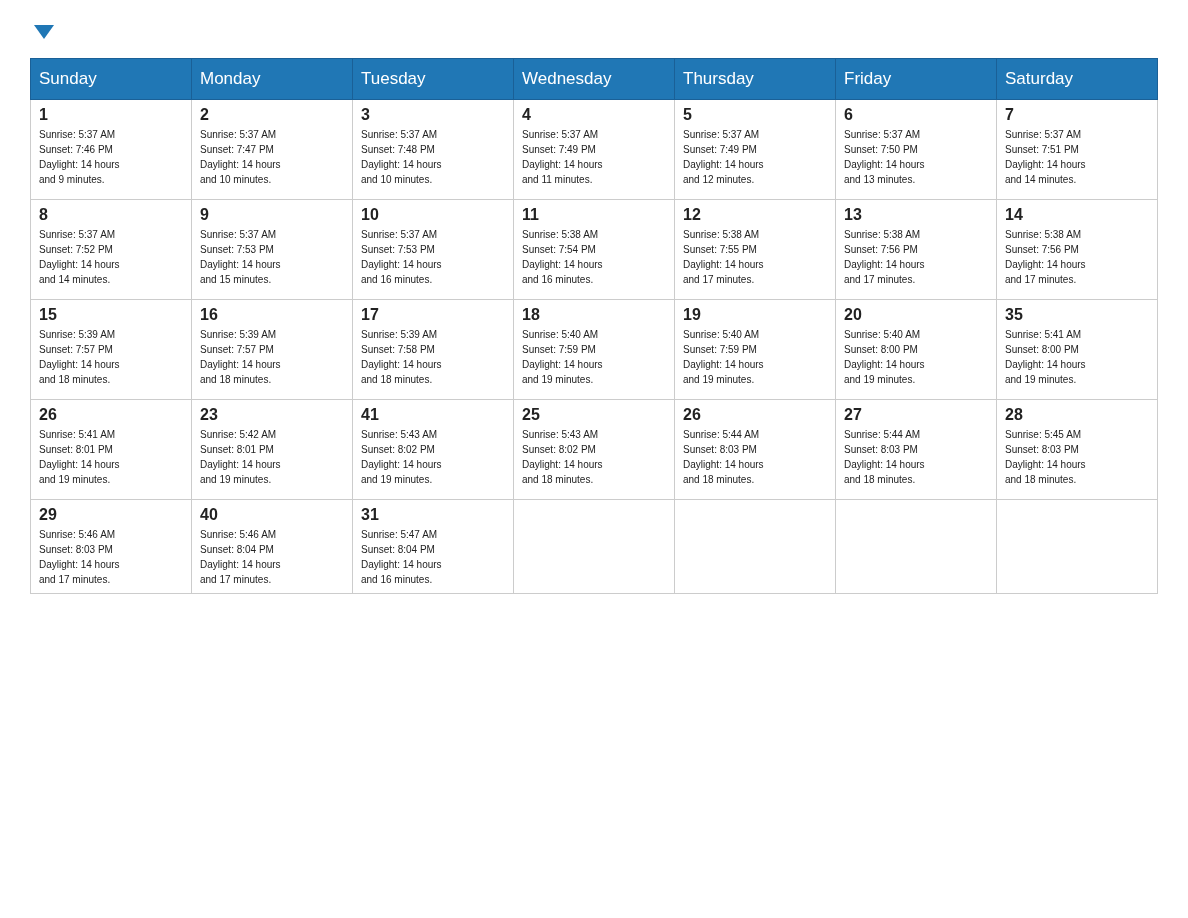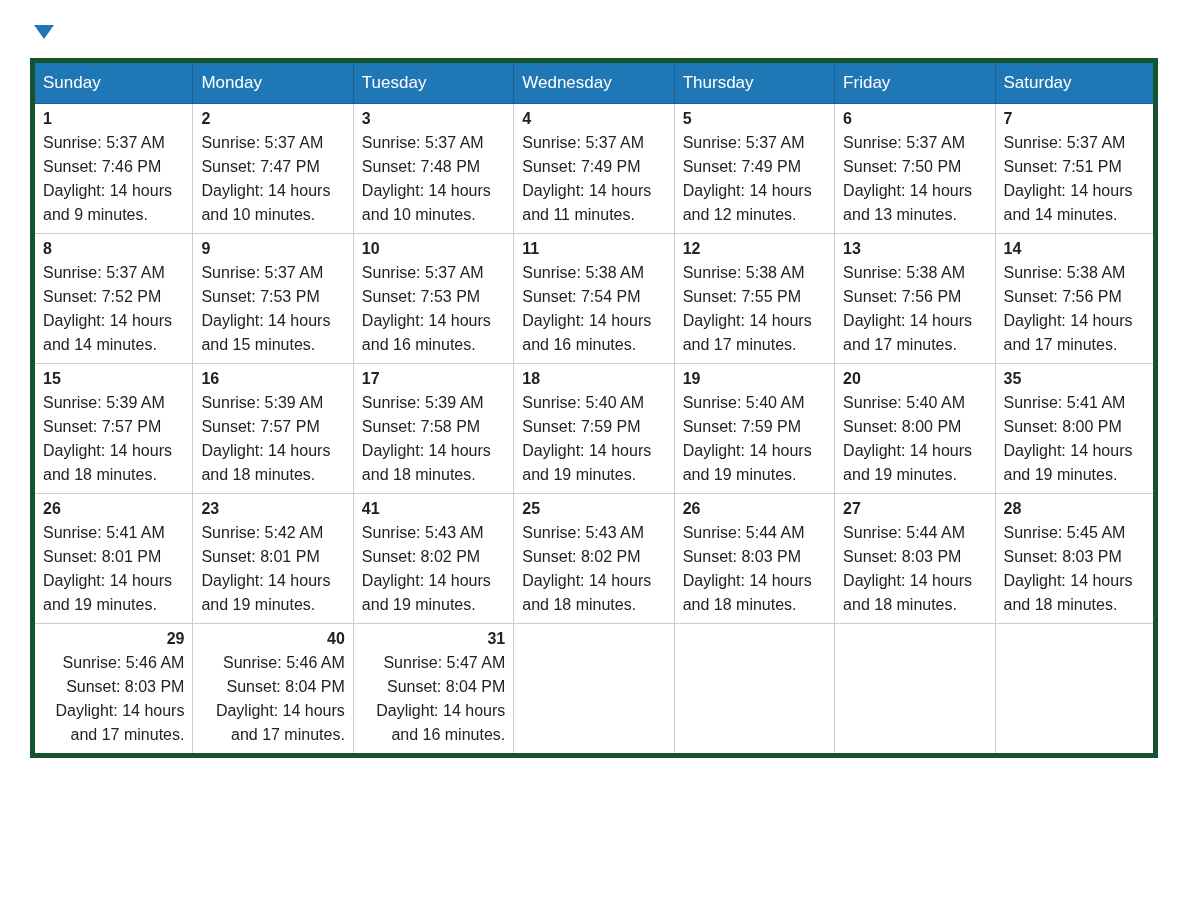--- a/index.html
+++ b/index.html
@@ -51,21 +51,21 @@
       line-height: 1.1;
     }
     .location {
       font-size: 22px;
       color: #444;
       margin-top: 4px;
     }
     .calendar {
       width: 100%;
       border-collapse: collapse;
-      border: 5px solid #14532d;
+      border: 1px solid #14532d;
       margin-top: 10px;
     }
     .calendar thead tr th {
       background: #2077b5;
       color: #fff;
       font-size: 17px;
       font-weight: normal;
       padding: 10px 8px;
       text-align: left;
       border: 1px solid #1a6097;
@@ -79,30 +79,29 @@
       width: 14.28%;
       height: 100px;
     }
     .day-number {
       font-size: 16px;
       font-weight: bold;
       margin-bottom: 3px;
       display: block;
     }
     .day-info {
-      font-size: 16px;
+      font-size: 10px;
       line-height: 1.5;
       color: #222;
     }
     .empty-cell {
       background: #fff;
     }
     tbody tr:last-child td {
       height: 90px;
-      text-align: right;
     }
   </style>
 </head>
 <body>
 
 <div class="header">
   <div class="logo">
     <div class="logo-text">
       <span class="logo-general"></span><span class="logo-arrow"></span>
     </div>

